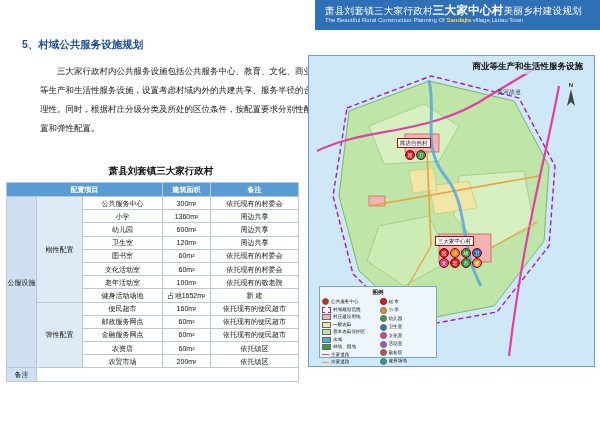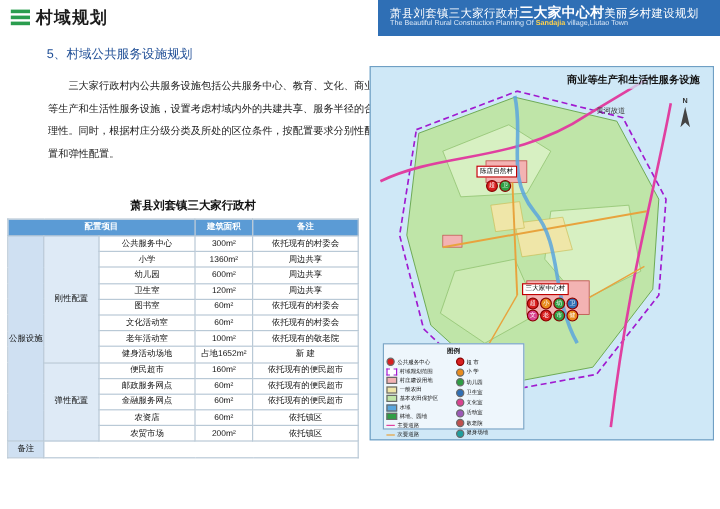--- a/index.html
+++ b/index.html
@@ -80,23 +80,22 @@
     color: #dbe8f7;
     white-space: nowrap;
   }
   .hdr-en .hl { color: #ffd24d; font-weight: bold; }
 
   
   .section-title {
     position: absolute;
     left: 22px; top: 38px;
     font-size: 10.5px;
-    font-weight: normal;
+    font-weight: bold;
     color: #1f4e96;
-    margin-left: 17px;
   }
 
   
   .body-text {
     position: absolute;
     left: 40px; top: 62px;
     width: 272px;
     font-size: 8.5px;
     line-height: 19px;
     color: #1a1a1a;
@@ -250,28 +249,20 @@
     font-size: 5px;
     color: #333;
     text-align: center;
   }
   .compass .n { font-weight: bold; font-size: 6px; }
 </style>
 </head>
 <body>
 
 <div class="header">
-  <div class="header-left">
-    <span class="hdr-bars">
-        <i></i>
-        <i></i>
-        <i></i>
-      </span>
-    <span class="hdr-title">村域规划</span>
-  </div>
   <div class="header-right">
     <div class="hdr-cn">
       <span>萧县刘套镇三大家行政村</span><span class="big">三大家中心村</span><span>美丽乡村建设规划</span>
     </div>
     <div class="hdr-en">
       <span>The Beautiful Rural Construction Planning Of </span><span class="hl">Sandajia</span><span> village,Liutao Town</span>
     </div>
   </div>
 </div>
 

